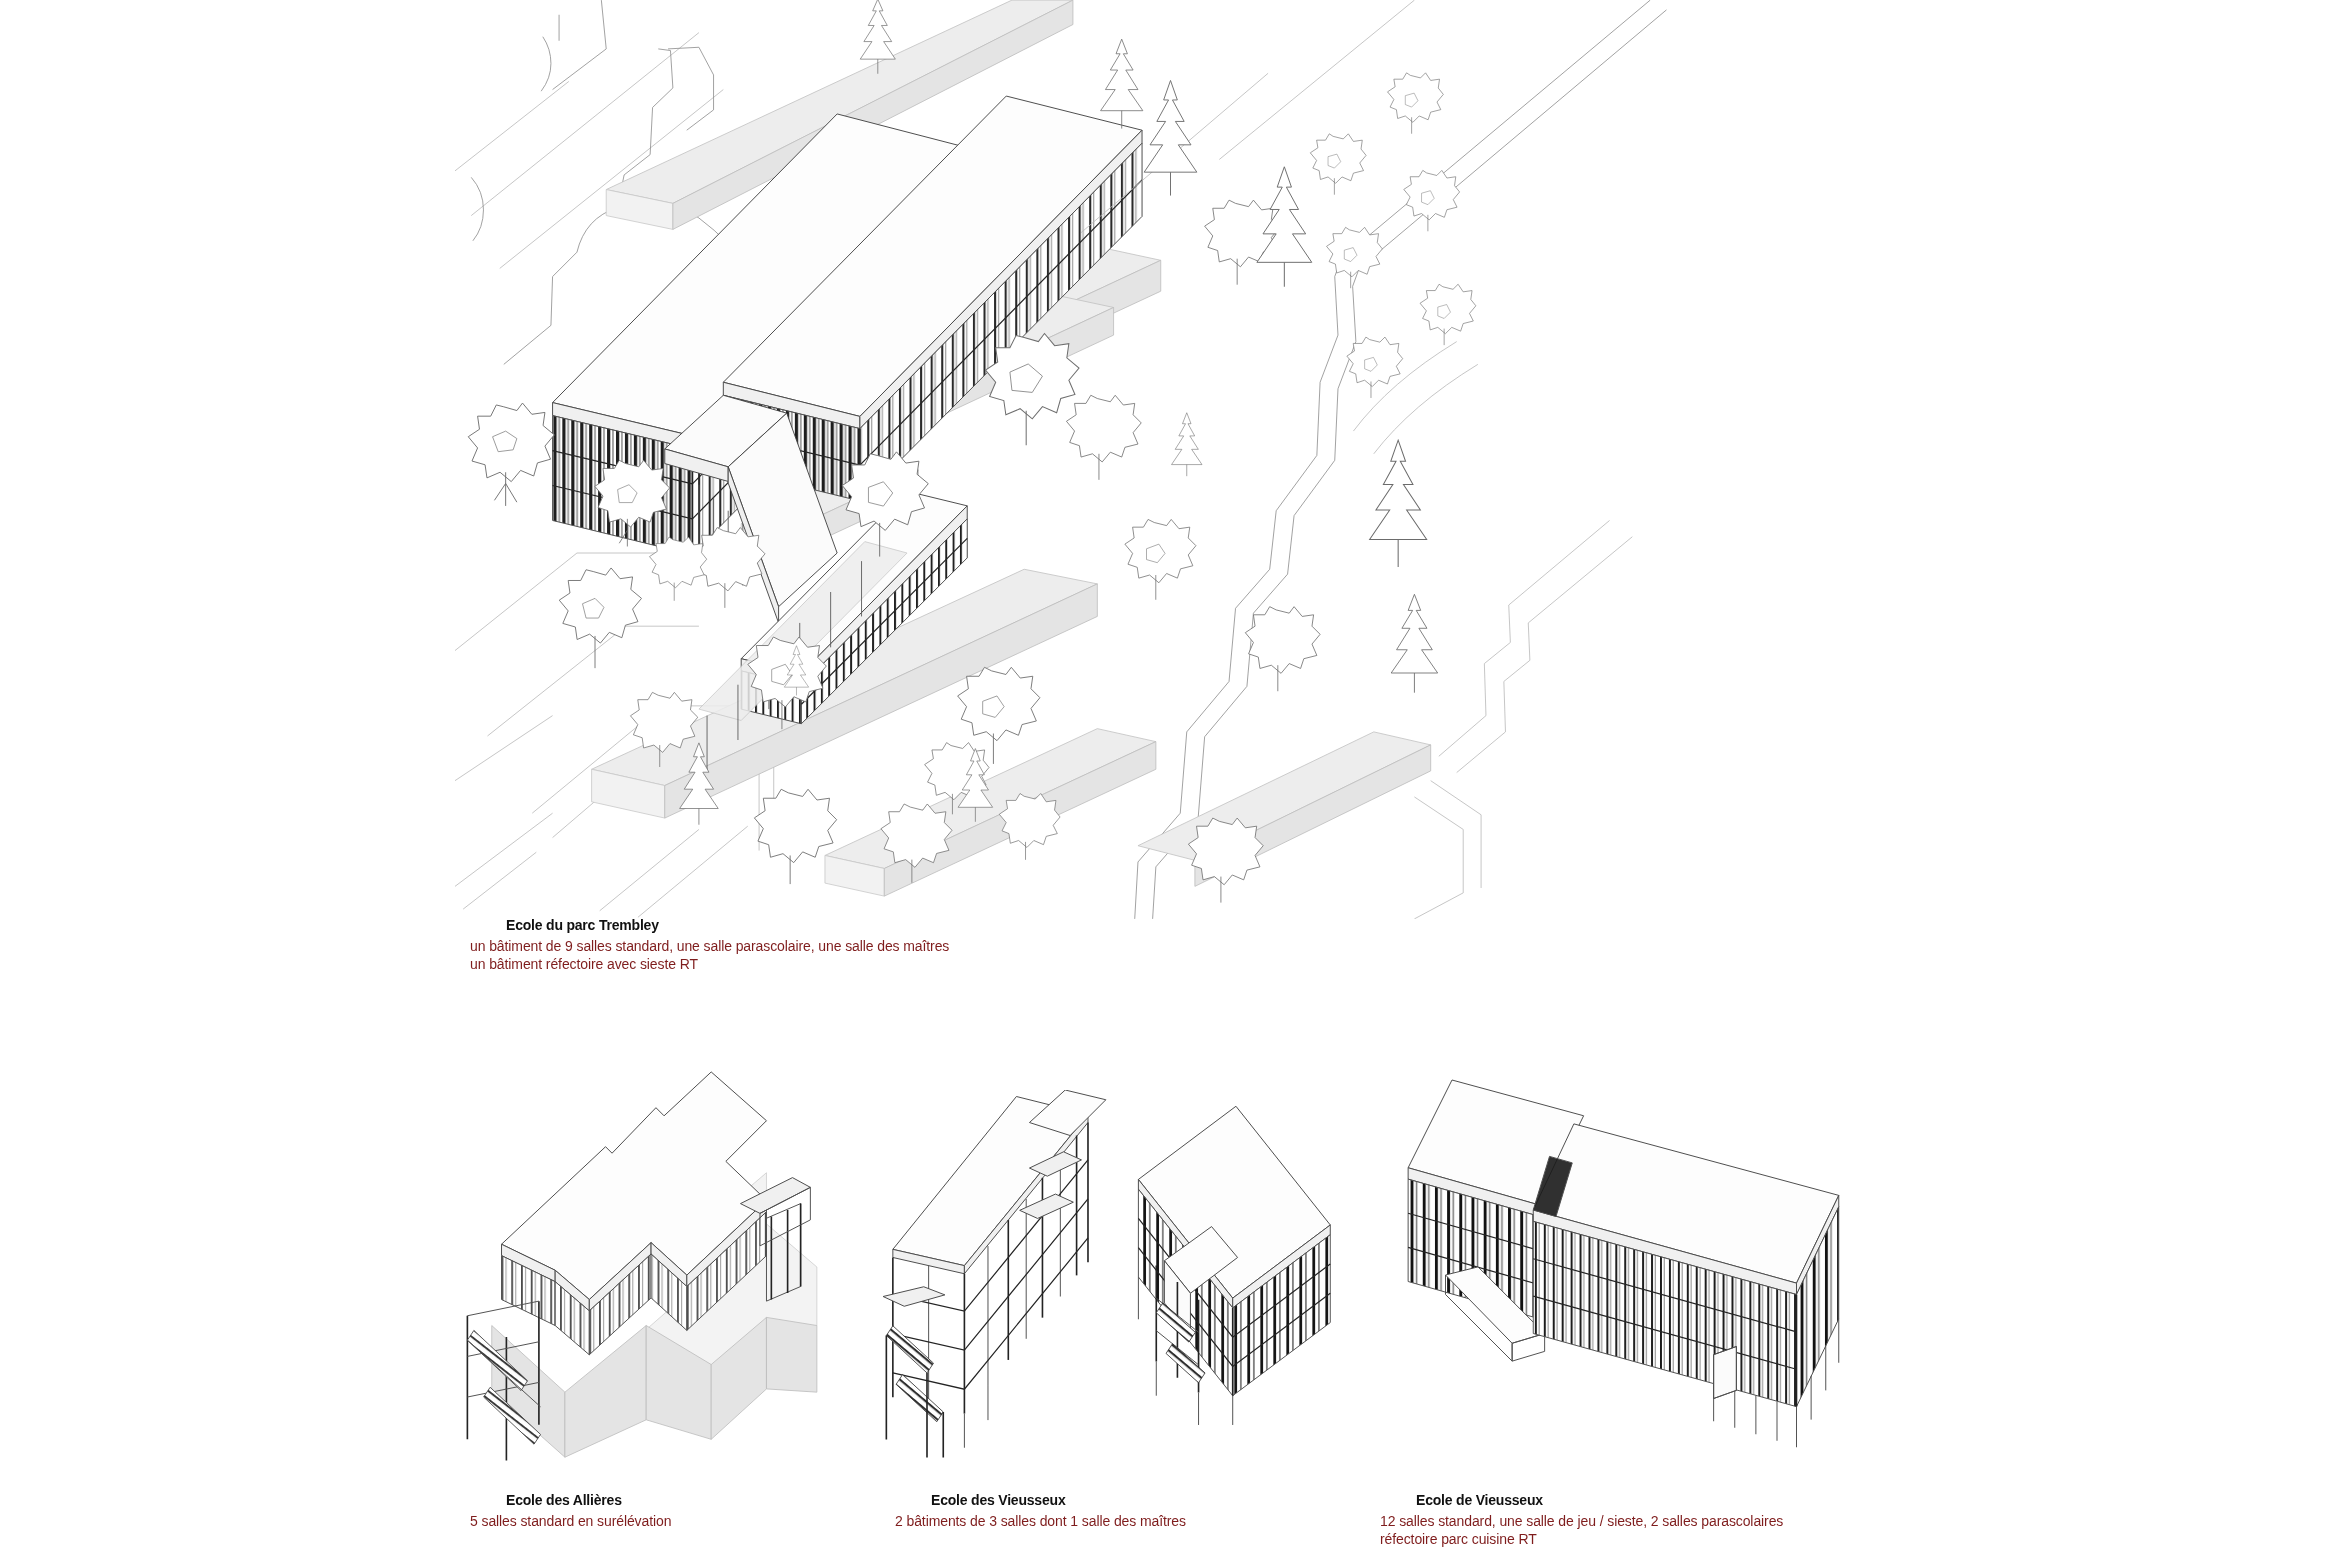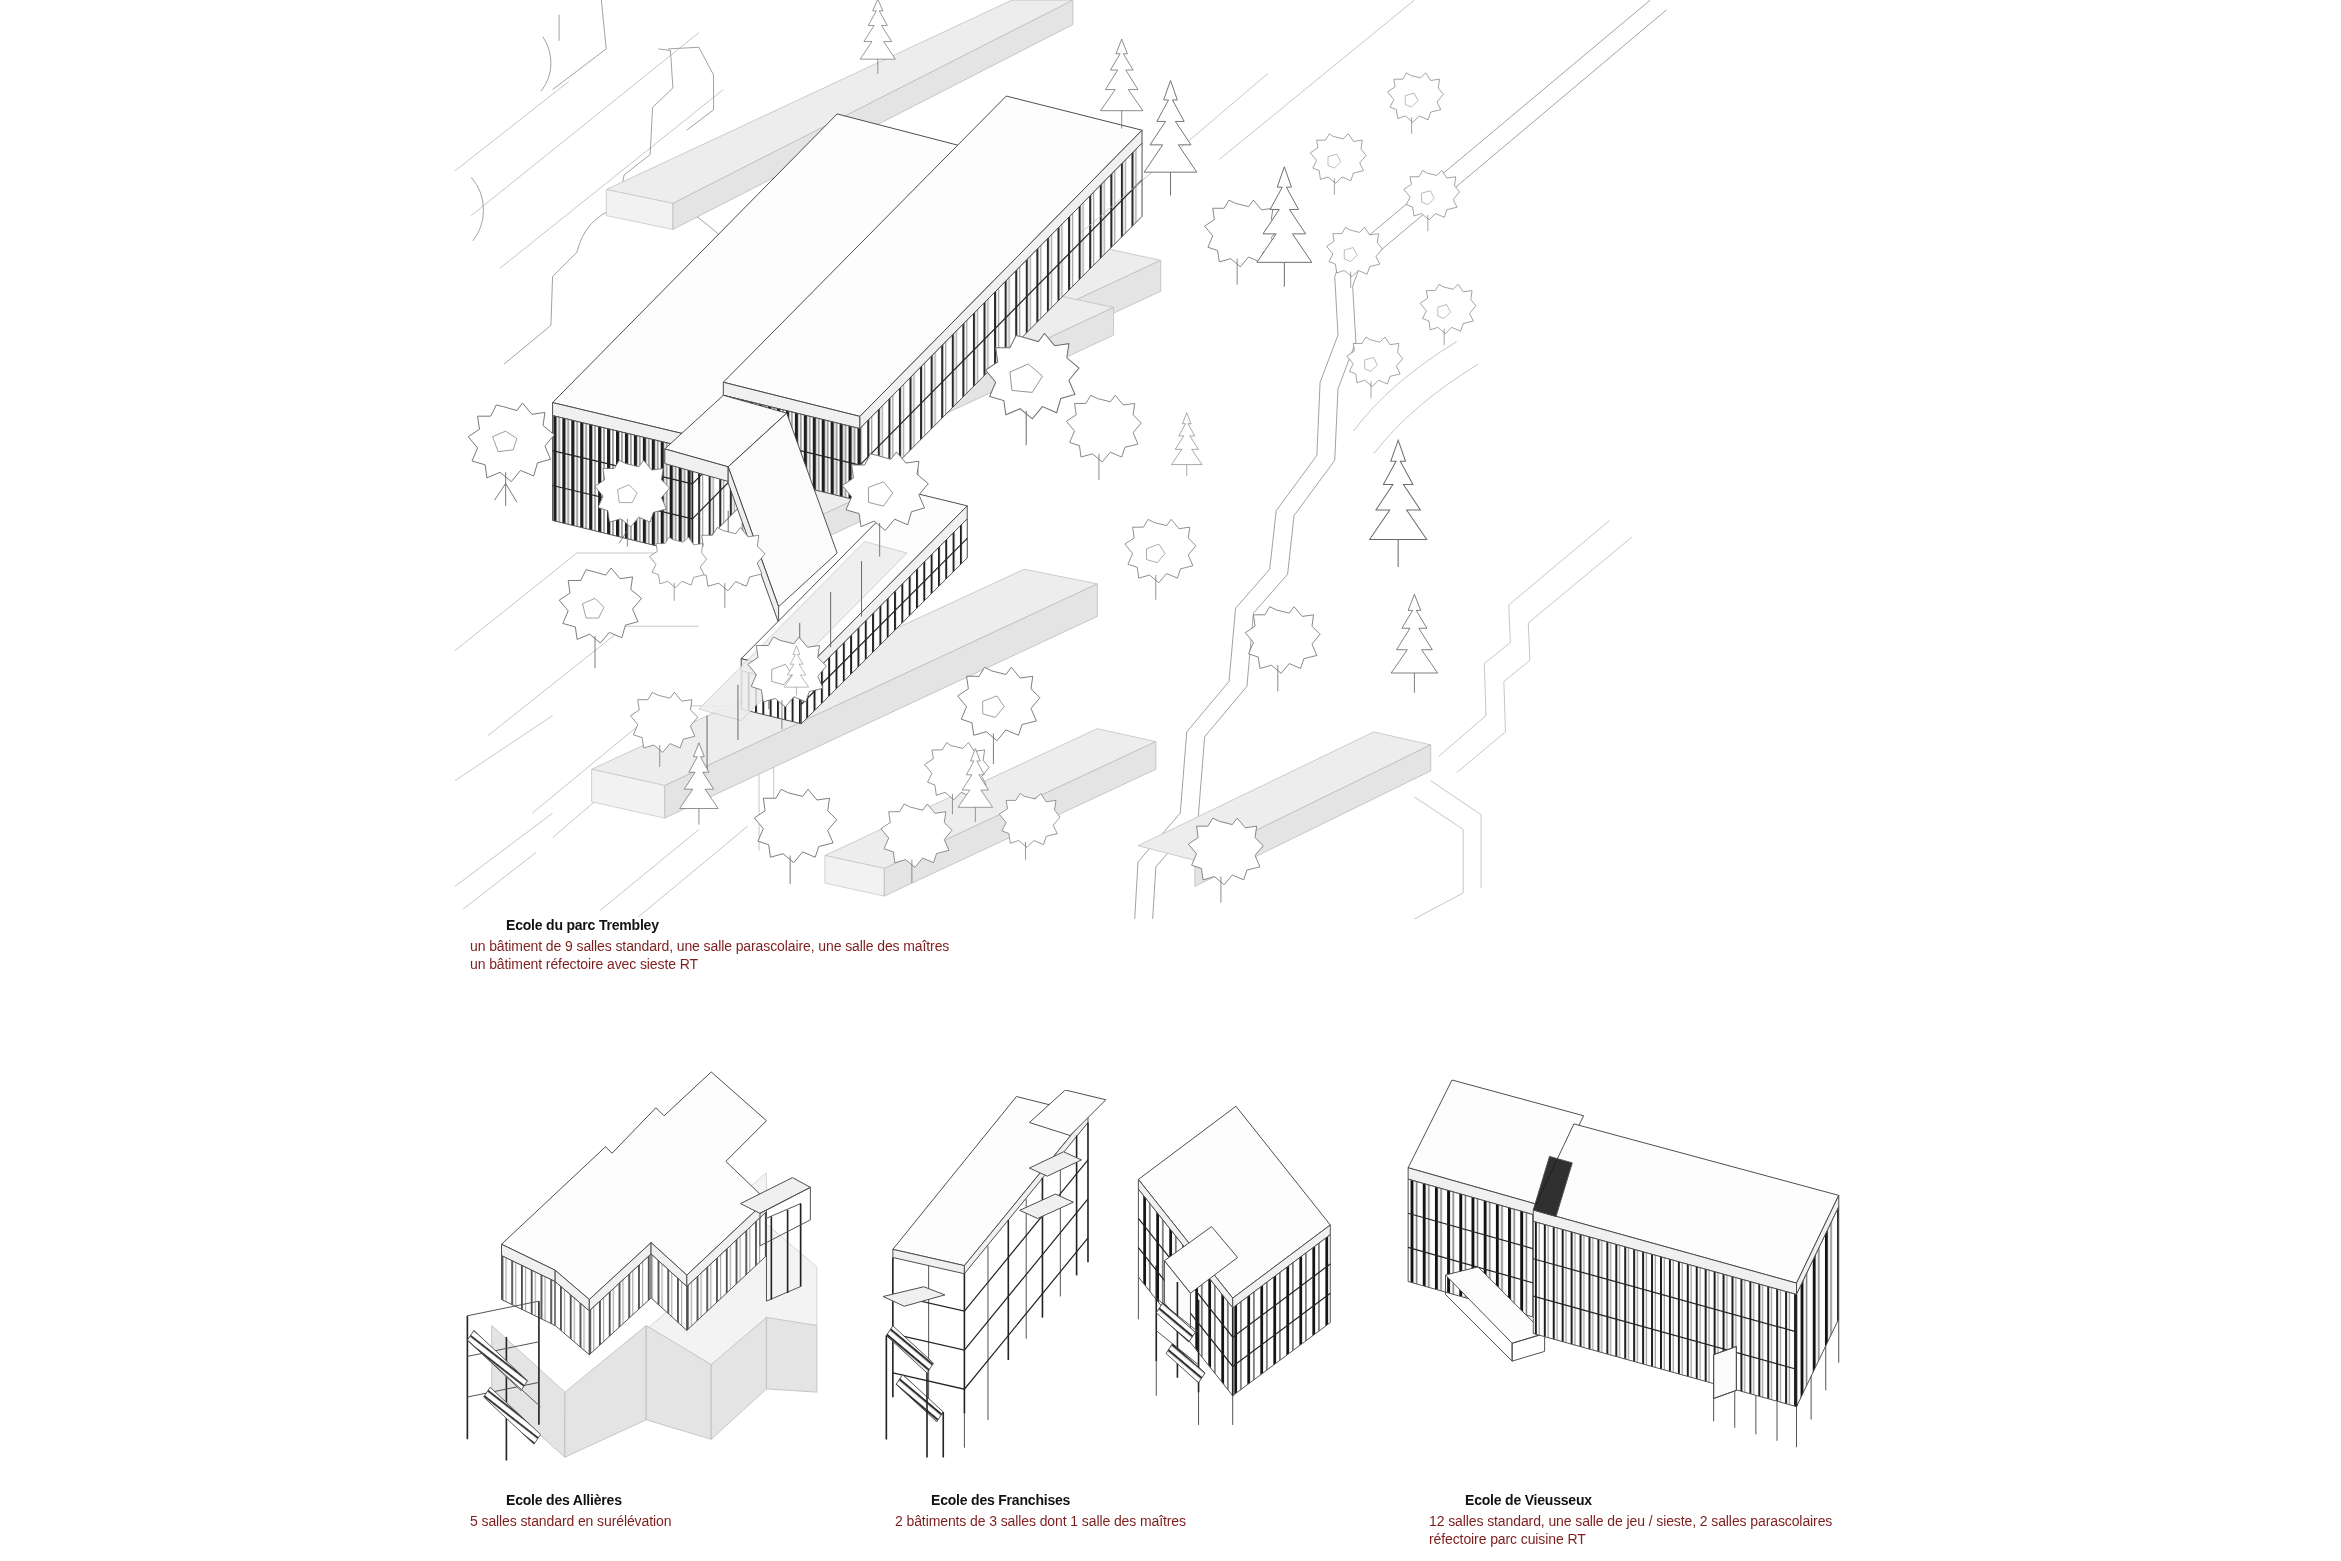--- a/index.html
+++ b/index.html
@@ -22,21 +22,21 @@
   .caption .c-title{
     font-weight:bold;font-size:14px;letter-spacing:-0.2px;
     color:#111;margin-bottom:2.4px;white-space:nowrap;padding-left:36px;
   }
   .caption .c-line{
     font-size:14px;color:#7f1d1d;letter-spacing:-0.1px;white-space:nowrap;
   }
   #caption-tremblay{left:470px;top:916px;}
   #caption-allieres{left:470px;top:1491px;}
   #caption-franchises{left:895px;top:1491px;}
-  #caption-vieusseux{left:1429px;top:1491px;}
+  #caption-vieusseux{left:1380px;top:1491px;}
 
   
   .thumb{position:absolute;}
   .thumb svg{display:block;width:100%;height:100%;}
   #thumb-allieres{left:443px;top:1057px;width:382px;height:407px;}
   #thumb-franchises{left:870px;top:1090px;width:488px;height:374px;}
   #thumb-vieusseux{left:1374px;top:1065px;width:520px;height:407px;}
 
   
   .ctx-line{fill:none;stroke:#b9b9b9;stroke-width:1;}
@@ -594,21 +594,21 @@
         <path class="frame-l" d="M352 256 L404 298 M352 296 L404 338"></path>
         <path d="M360 262 L400 298 L392 310 L352 274 Z" fill="url(#fStair)" stroke="#2e2e2e" stroke-width="1"></path>
         <path d="M372 312 L412 348 L404 360 L364 324 Z" fill="url(#fStair)" stroke="#2e2e2e" stroke-width="1"></path>
 
         <path class="frame-l" d="M330 230 L330 282 M352 334 L352 376 M404 372 L404 412 M446 376 L446 412"></path>
       </g>
     </svg>
   </div>
 
   <div class="caption" id="caption-franchises">
-    <div class="c-title">Ecole des Franchises</div>
+    <div class="c-title">Ecole des Vieusseux</div>
     <div class="c-line">2 bâtiments de 3 salles dont 1 salle des maîtres</div>
   </div>
 
   <div class="thumb" id="thumb-vieusseux">
     <svg viewBox="0 0 640 500" preserveAspectRatio="xMidYMid meet">
       <defs>
         <pattern id="vClad" width="15" height="11" patternUnits="userSpaceOnUse">
           <rect width="15" height="11" fill="#ffffff"></rect>
           <rect x="0" y="0" width="3.6" height="11" fill="#121212"></rect>
           <rect x="6.6" y="0" width="1.8" height="11" fill="#767676"></rect>

